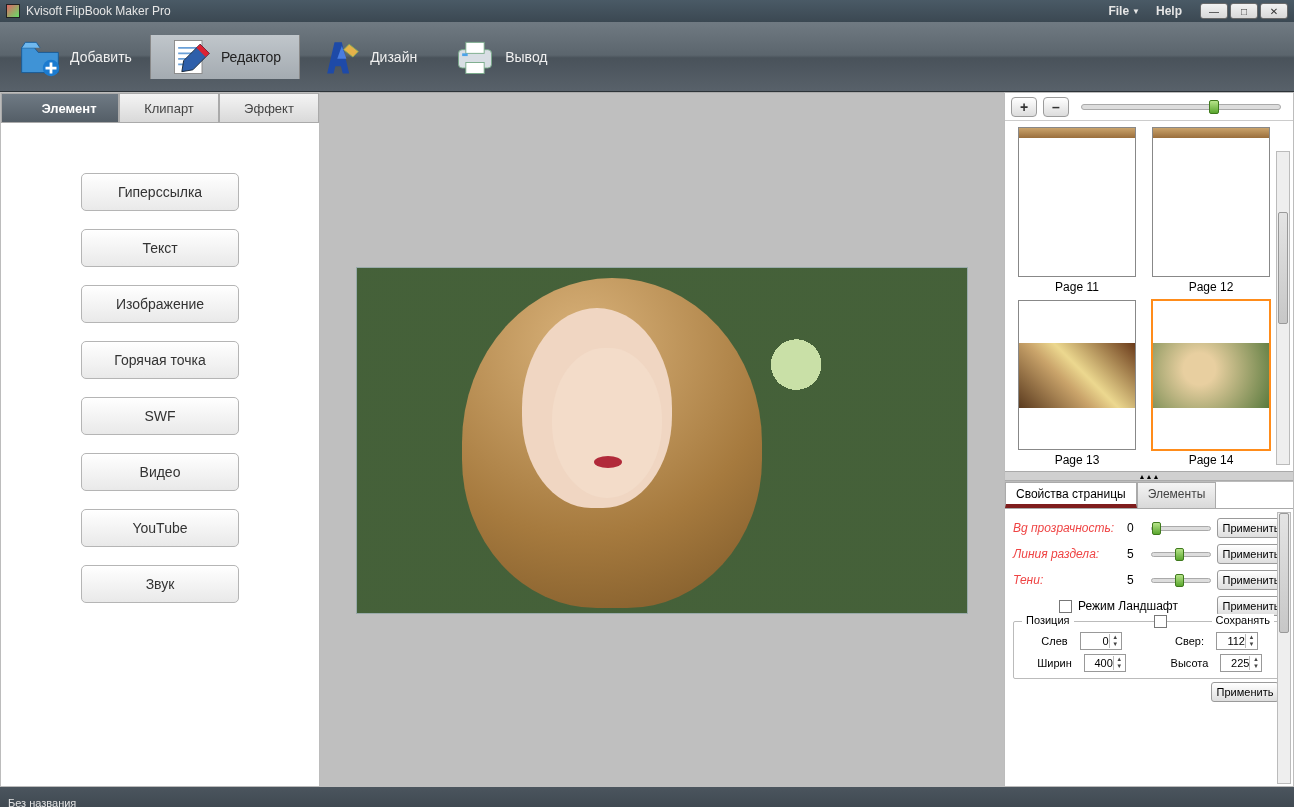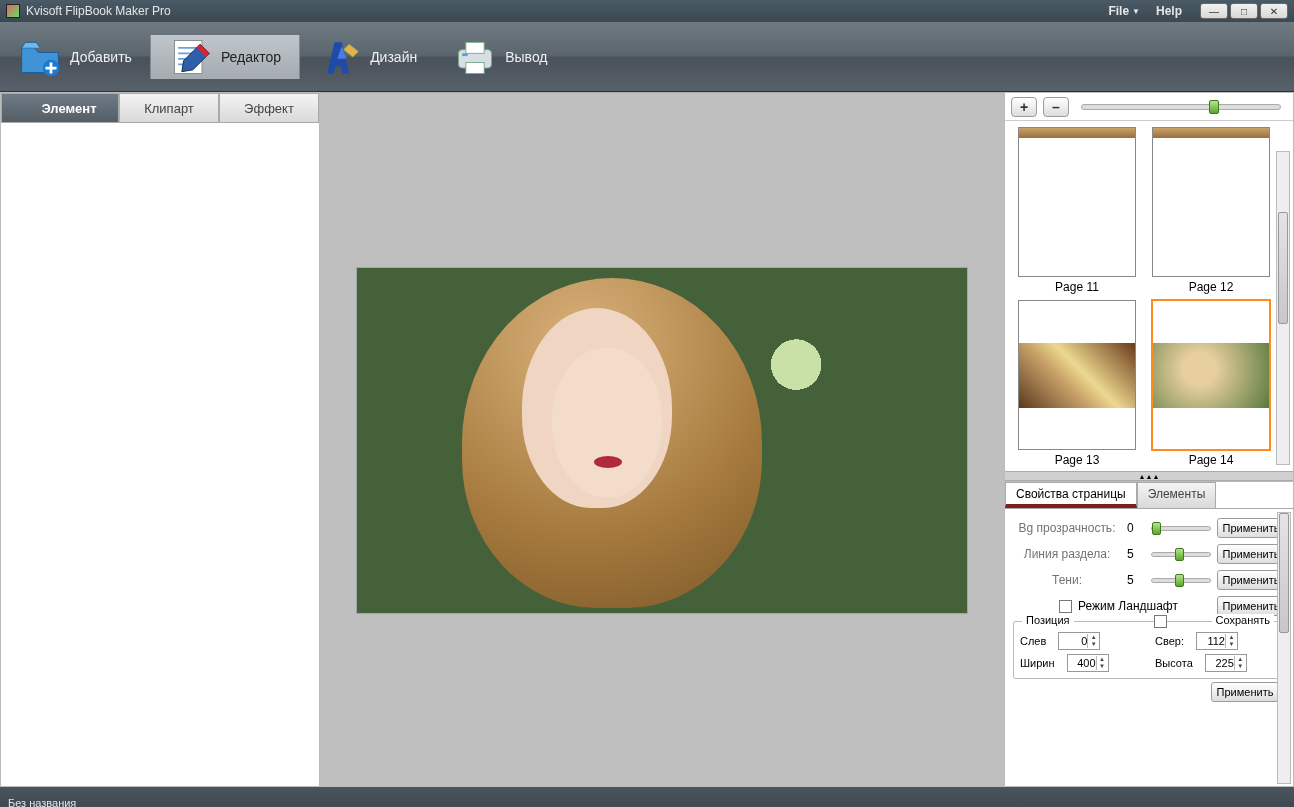--- a/index.html
+++ b/index.html
@@ -60,34 +60,34 @@
 .right-scroll { position:absolute; right:3px; top:30px; bottom:6px; width:14px; background:#eee; border:1px solid #bbb; }
 .right-scroll .bar { position:absolute; top:60px; bottom:140px; left:1px; right:1px; background:linear-gradient(#e4e4e4,#c7c7c7); border:1px solid #999; border-radius:2px;}
 .small-arrows { height:10px; background:#d0d0d0; border-top:1px solid #aaa; border-bottom:1px solid #aaa; display:flex; justify-content:center; align-items:center; font-size:7px;}
 
 .prop-panel { flex:1; border-top:1px solid #bbb; display:flex; flex-direction:column; font-size:12px; position:relative;}
 .prop-tabs { height:26px; display:flex; }
 .ptab { padding:4px 10px; background:linear-gradient(#f4f4f4,#d9d9d9); border:1px solid #aaa; border-bottom:none; color:#444; }
 .ptab.active { background:#fff; color:#000; border-bottom:4px solid #7f1d1d;}
 .prop-body { flex:1; background:#fff; border-top:1px solid #aaa; padding:6px 8px 0 8px; overflow:hidden;}
 .prop-row { display:flex; align-items:center; height:26px; gap:6px; }
-.prop-row .lab { flex:1; text-align:center; color:#737373;}
+.prop-row .lab { flex:1; text-align:left; color:#ef4444;font-style:italic;}
 .prop-row .val { width:18px; text-align:left; }
 .prop-row .slider { width:60px; height:5px; background:#ddd; border:1px solid #aaa; position:relative; border-radius:3px;}
 .prop-row .slider .sthumb { position:absolute; top:-5px; width:9px; height:13px; background:linear-gradient(#b7e48a,#5aa62e); border:1px solid #3f7a1d; border-radius:2px; }
 .apply-btn { width:68px; height:20px; font-size:11px; background:linear-gradient(#fff,#dedede); border:1px solid #9a9a9a; border-radius:3px; display:flex; align-items:center; justify-content:center; }
 .spin { width:42px; height:18px; border:1px solid #999; display:flex; align-items:center; background:#fff;}
 .spin input { width:28px; border:none; font-size:11px; text-align:right; outline:none;}
 .spin .arrows { width:12px; display:flex; flex-direction:column; font-size:6px; line-height:7px; text-align:center; color:#444; border-left:1px solid #bbb;}
 .checkbox { width:13px; height:13px; border:1px solid #777; background:#fff; display:inline-block;}
 .pos-group { border:1px solid #bbb; border-radius:2px; padding:2px 6px 6px 6px; margin-top:2px; position:relative;}
 .pos-group .legend { position:absolute; top:-8px; left:8px; background:#fff; padding:0 4px; font-size:11px;}
 .pos-group .legend2 { position:absolute; top:-8px; right:10px; background:#fff; padding:0 4px; font-size:11px;}
 .pos-grid { display:grid; grid-template-columns:1fr 1fr; gap:4px 12px; margin-top:8px;}
-.pos-grid .cell { display:flex; align-items:center; gap:12px; justify-content:flex-start;}
+.pos-grid .cell { display:flex; align-items:center; gap:12px; justify-content:center;}
 .pos-grid .cell .lab2{ font-size:11px;}
 .prop-scroll { position:absolute; right:2px; top:30px; bottom:2px; width:14px; background:#eee; border:1px solid #bbb;}
 .prop-scroll .bar { position:absolute; top:0; height:120px; left:1px; right:1px; background:linear-gradient(#e4e4e4,#c7c7c7); border:1px solid #999; border-radius:2px;}
 
 .statusbar { height:32px; background:linear-gradient(#4b555e,#39424a); color:#e4e4e4; font-size:11px; display:flex; align-items:center; padding:0 8px;}
 .statusbar .spacer{flex:1;}
 .watermark { position:absolute; right:24px; bottom:24px; font-size:11px; font-style:italic; color:rgba(255,255,255,.4); font-family:Georgia,serif; letter-spacing:1px;}
 </style>
 </head>
 <body>
@@ -156,20 +156,30 @@
   </div>
 </div>
 
 <div class="body">
 
   <div class="left-panel">
     <div class="left-tabs">
       <div class="ltab active">Элемент</div>
       <div class="ltab">Клипарт</div>
       <div class="ltab">Эффект</div>
+    </div>
+    <div class="element-list">
+      <div class="elem-btn">Гиперссылка</div>
+      <div class="elem-btn">Текст</div>
+      <div class="elem-btn">Изображение</div>
+      <div class="elem-btn">Горячая точка</div>
+      <div class="elem-btn">SWF</div>
+      <div class="elem-btn">Видео</div>
+      <div class="elem-btn">YouTube</div>
+      <div class="elem-btn">Звук</div>
     </div>
   </div>
 
   <div class="center-panel">
     <div class="canvas-frame">
       <div class="portrait">
         <div class="hair"></div>
           <div class="face"></div>
           <div class="face2"></div>
           <div class="lips"></div>

